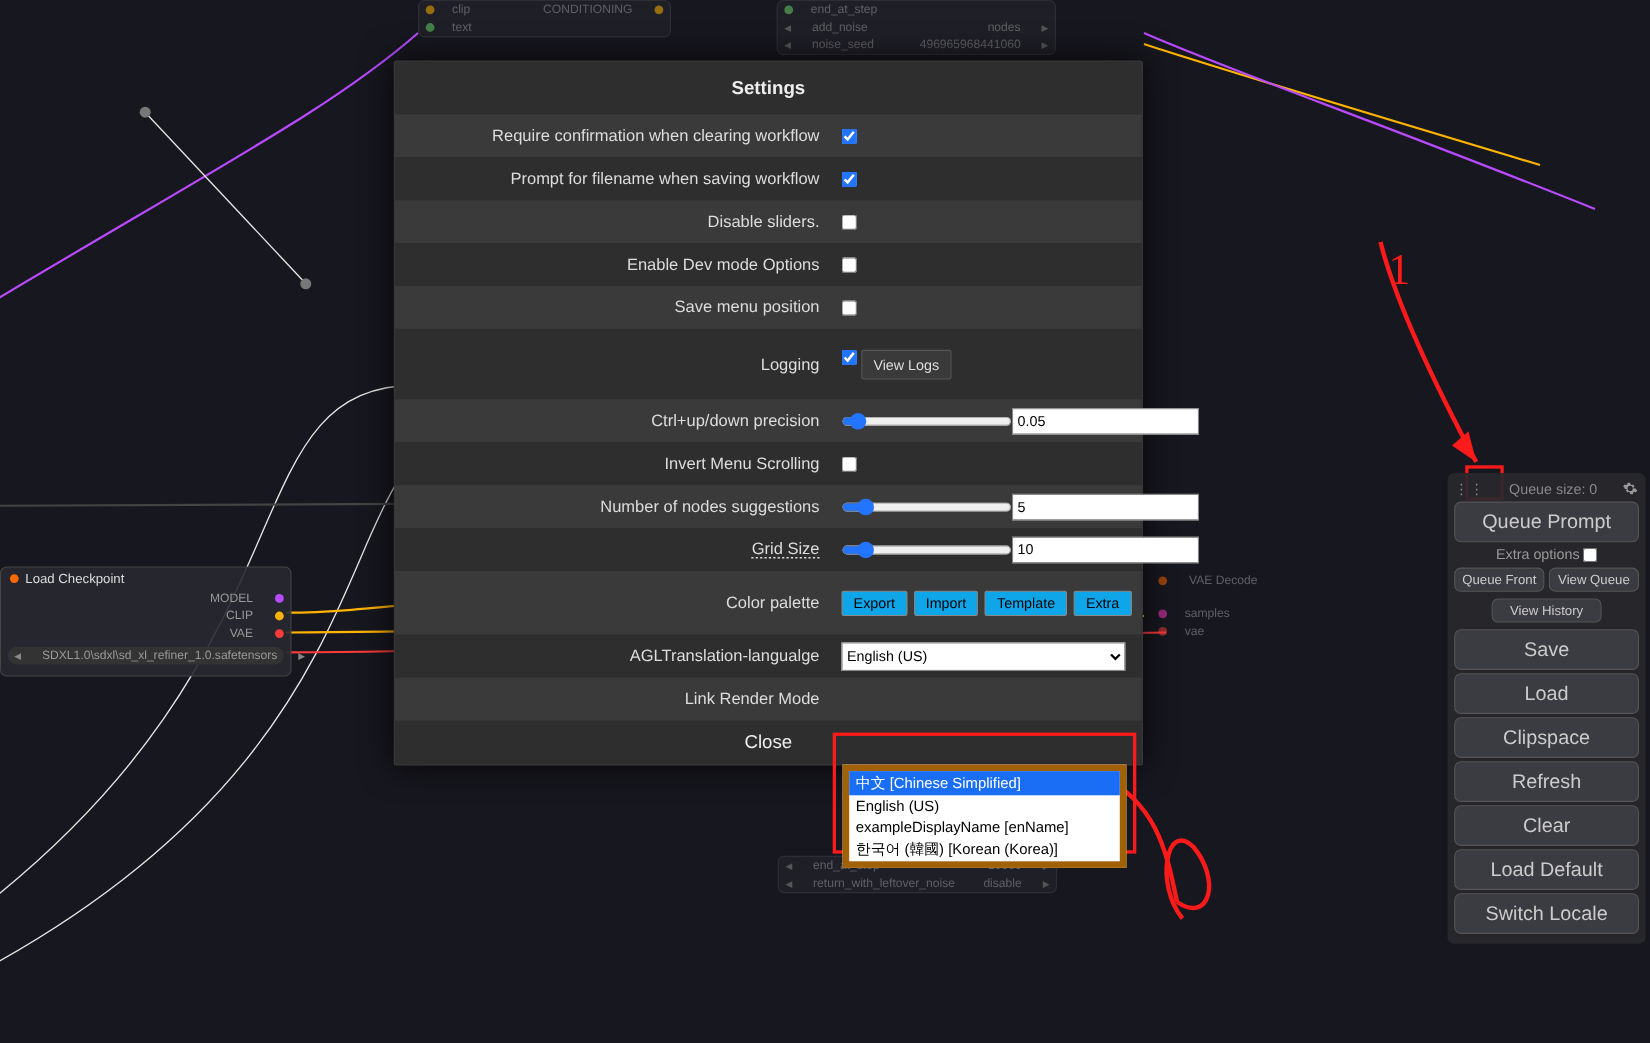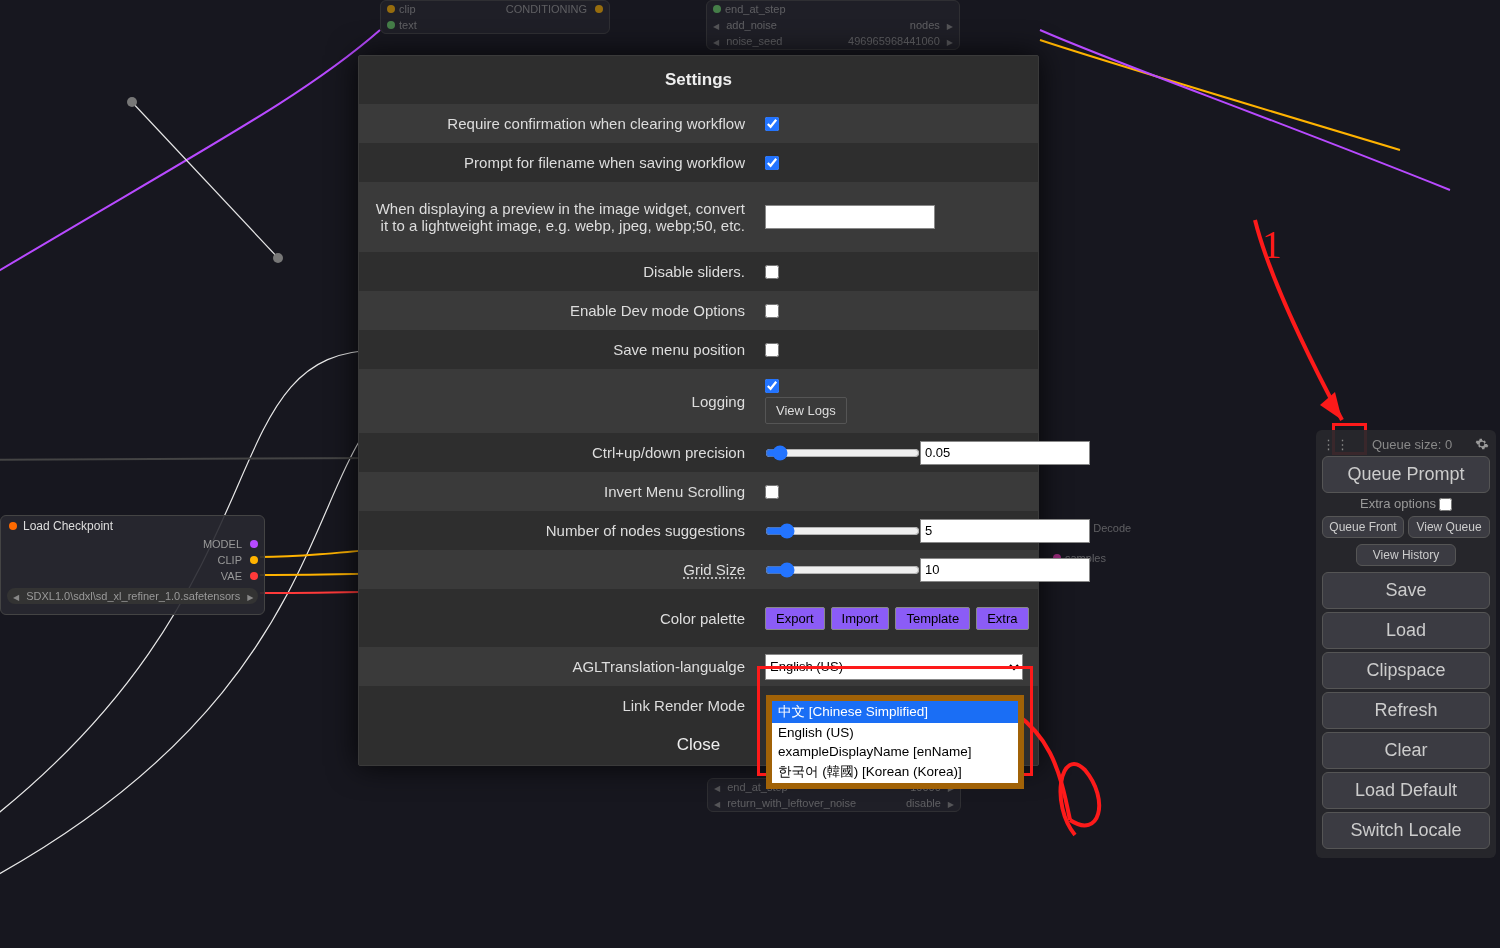--- a/index.html
+++ b/index.html
@@ -5,41 +5,41 @@
   * { box-sizing: border-box; margin: 0; padding: 0; }
   html, body { width: 1500px; height: 948px; overflow: hidden; font-family: Arial, Helvetica, sans-serif; background: #1a1a22; color: #ccc; }
   .canvas { position: absolute; inset: 0; background: #17171f; }
 
   
   svg.bglines { position: absolute; inset: 0; width: 1500px; height: 948px; pointer-events:none; }
 
   
   .bgnode { position: absolute; background: rgba(40,40,48,0.9); border: 1px solid #444; border-radius: 6px; font-size: 12px; color: #aaa; }
   .bgnode .hdr { padding: 3px 8px; font-size: 12px; color: #ddd; }
-  .bgnode .port { display:flex; align-items:center; gap:4px; padding:2px 6px; font-size:11px; color:#999; }
+  .bgnode .port { display:flex; align-items:center; gap:16px; padding:2px 6px; font-size:11px; color:#999; }
   .dot { width:8px; height:8px; border-radius:50%; display:inline-block; }
   .tri-l::before { content:"◀"; font-size:8px; color:#888; margin-right:3px; }
   .tri-r::after  { content:"▶"; font-size:8px; color:#888; margin-left:3px; }
 
   
   .dlg { position: absolute; left: 358px; top: 55px; width: 681px; background: #2e2e2e; border: 1px solid #3a3a3a; box-shadow: 0 0 30px rgba(0,0,0,0.8); border-radius: 2px; }
   .dlg .title { text-align:center; font-weight:bold; font-size:17px; padding: 14px 0; color:#eee; }
   .dlg .row { display:flex; align-items:center; min-height: 39px; }
   .dlg .row:nth-child(odd)  { background:#3a3a3a; }
   .dlg .row:nth-child(even) { background:#2e2e2e; }
   .dlg .lbl { flex: 0 0 398px; text-align:right; padding: 6px 12px 6px 6px; font-size:15px; color:#ddd; }
-  .dlg .ctl { flex: 1 1 auto; padding: 4px 8px; display:flex; flex-direction:column; align-items:flex-start; gap:4px; }
+  .dlg .ctl { flex: 1 1 auto; padding: 4px 8px; display:flex; flex-direction:row; align-items:flex-start; gap:4px; }
   .dlg input[type=checkbox] { width:14px; height:14px; accent-color:#2374ff; }
   .dlg input[type=text] { background:#fff; border:1px solid #888; height:24px; width:170px; font-size:13px; padding:0 4px; }
   .dlg .numfield { background:#fff; border:1px solid #888; height:24px; width:72px; font-size:13px; padding:0 5px; color:#000; }
   .dlg .slider-wrap { display:flex; align-items:center; gap:0; }
   .dlg input[type=range] { width:155px; accent-color:#2374ff; }
   .dlg select { background:#fff; color:#000; border:1px solid #888; height:26px; width:258px; font-size:13px; }
   .dlg .btnrow { display:flex; gap:6px; }
-  .dlg button.mini { background:#8b5cf6; color:#000; border:1px solid #888; padding:3px 10px; font-size:13px; border-radius:2px; cursor:pointer; }
+  .dlg button.mini { background:#0ea5e9; color:#000; border:1px solid #888; padding:3px 10px; font-size:13px; border-radius:2px; cursor:pointer; }
   .dlg .underline { text-decoration: underline dotted; text-underline-offset: 3px; }
   .dlg .close-row { text-align:center; padding:10px; font-size:17px; color:#eee; cursor:pointer; }
 
   
   .dd { position:absolute; left:766px; top:695px; width:258px; background:#fff; border:6px solid #a16207; font-size:13.5px; color:#000; z-index:50; }
   .dd .opt { padding:2px 6px; }
   .dd .opt.sel { background:#1a6ef5; color:#fff; }
 
   
   .annot-box { position:absolute; border:3px solid #fd1a1a; pointer-events:none; }
@@ -172,26 +172,20 @@
           </div>
         </div>
 
       <div class="row">
           <div class="lbl">Prompt for filename when saving workflow</div>
         <div class="ctl">
             <input type="checkbox" checked="" style="">
           </div>
         </div>
 
-      <div class="row" style="min-height:70px;">
-          <div class="lbl">When displaying a preview in the image widget, convert it to a lightweight image, e.g. webp, jpeg, webp;50, etc.</div>
-        <div class="ctl">
-            <input type="text" value="" style="">
-          </div>
-        </div>
 
       <div class="row">
           <div class="lbl">Disable sliders.</div>
         <div class="ctl">
             <input type="checkbox" style="">
           </div>
         </div>
 
       <div class="row">
           <div class="lbl">Enable Dev mode Options</div>

